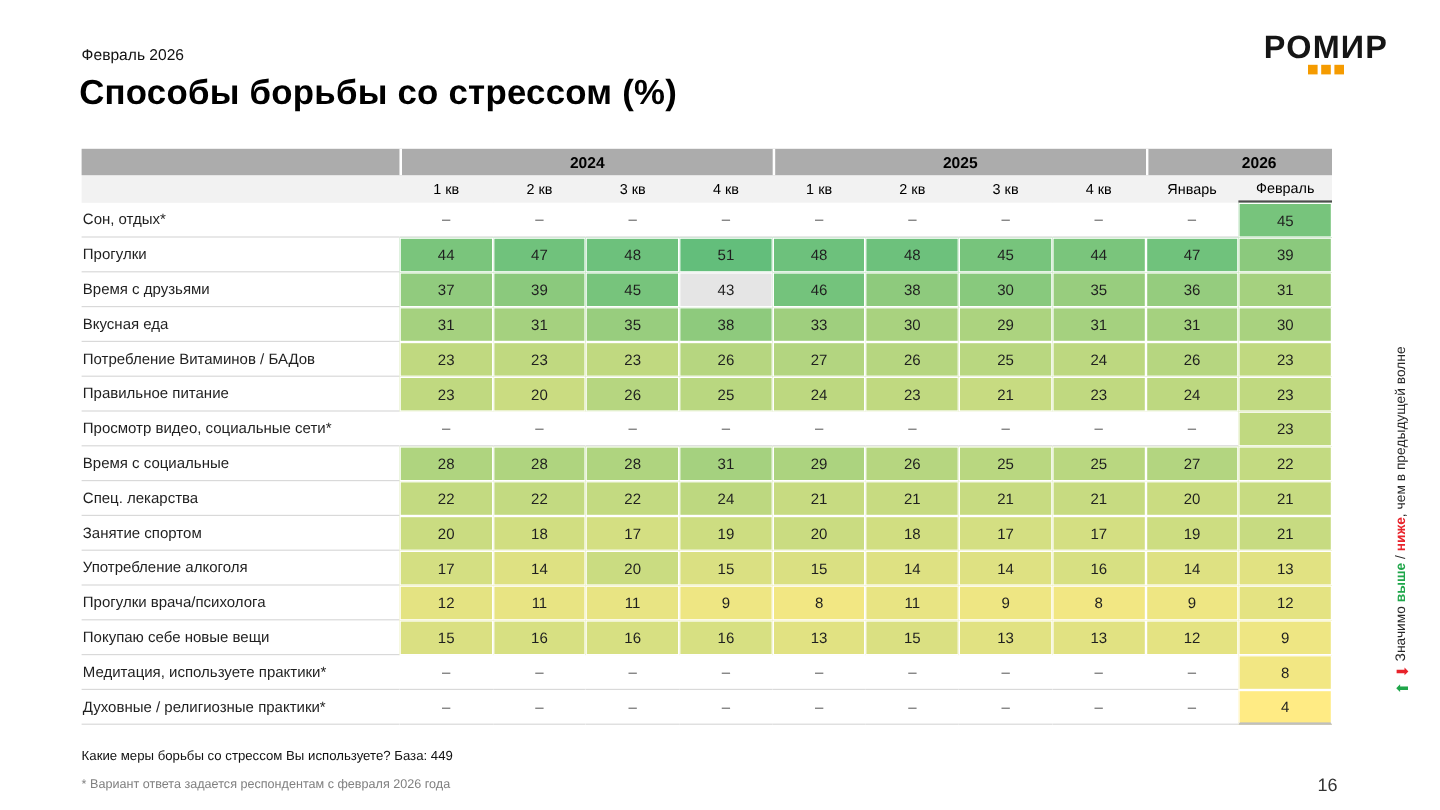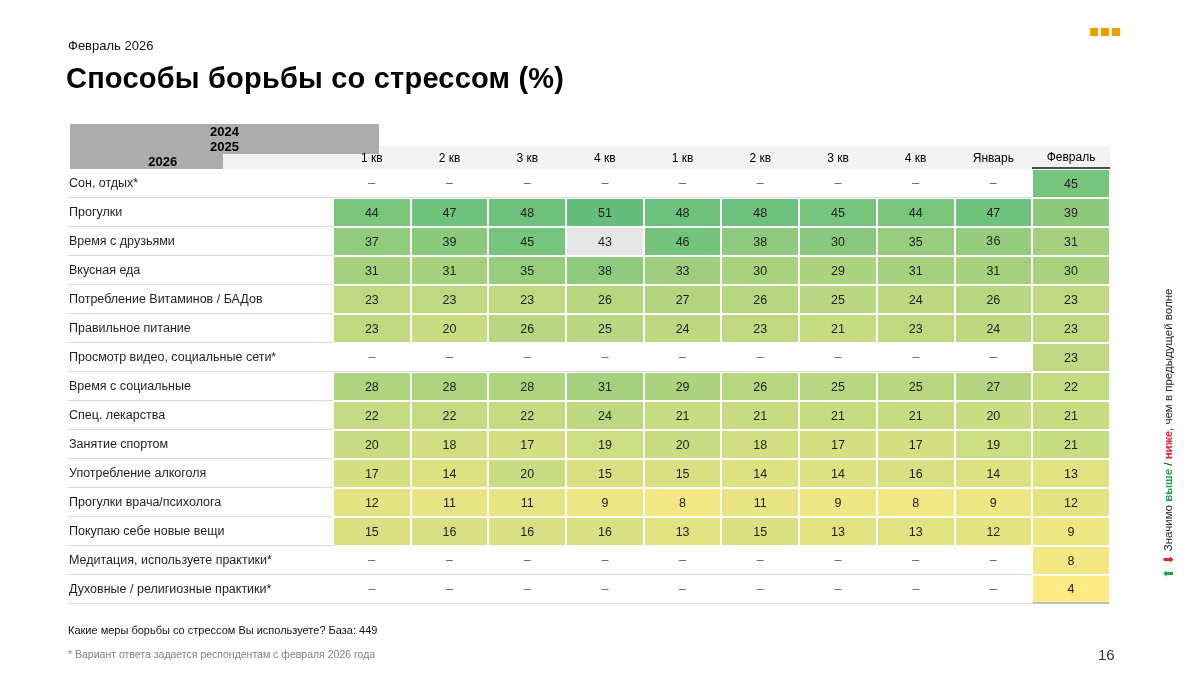--- a/index.html
+++ b/index.html
@@ -13,21 +13,21 @@
     color:#000; letter-spacing:0.2px; }
 
   
   .logo { position:absolute; left:1042px; top:26px; width:126px; text-align:center; }
   .logo-text { font-size:27px; font-weight:bold; color:#151515; letter-spacing:1px; line-height:26px; }
   .logo-dots { display:flex; justify-content:center; gap:3px; margin-top:2px; }
   .logo-dots i { display:block; width:8px; height:8px; }
 
   
   .heat-table { position:absolute; left:68px; top:124px; width:1042px; }
-  .year-row { display:flex; height:22px;flex-direction:column; }
+  .year-row { display:flex; height:22px; }
   .year-spacer { width:265px; flex:0 0 auto; background:#acacac; }
   .year-group { flex:0 0 auto; background:#acacac; border-left:2px solid #fff;
     display:flex; align-items:center; justify-content:center;
     font-size:13px; font-weight:bold; color:#000; }
   .quarter-row { display:flex; height:23px; background:#f2f2f2; }
   .q-spacer { width:265px; flex:0 0 auto; }
   .q-cell { width:77.7px; flex:0 0 auto; font-size:12px; color:#000;
     display:flex; align-items:center; justify-content:center; }
   .q-cell.feb { border-bottom:2px solid #4d4d4d; }
 
@@ -54,20 +54,21 @@
 </style>
 </head>
 <body>
 
 <div class="slide">
 
   <div class="date-label">Февраль 2026</div>
   <div class="page-title">Способы борьбы со стрессом (%)</div>
 
   <div class="logo">
+    <div class="logo-text">РОМИР</div>
     <div class="logo-dots">
       <i style="background: rgb(245, 155, 0);"></i>
       <i style="background: rgb(245, 155, 0);"></i>
       <i style="background: rgb(245, 155, 0);"></i>
     </div>
   </div>
 
   <div class="heat-table">
     <div class="year-row">
       <div class="year-spacer"></div>
@@ -118,21 +119,21 @@
         <div class="t-row">
           <div class="row-label">Время с друзьями</div>
           <div class="cell" style="background: rgb(145, 203, 126);">37</div>
           <div class="cell" style="background: rgb(139, 201, 125);">39</div>
           <div class="cell" style="background: rgb(119, 196, 124);">45</div>
           <div class="cell" style="background: #e5e5e5;">43</div>
           <div class="cell" style="background: rgb(116, 195, 124);">46</div>
           <div class="cell" style="background: rgb(142, 202, 125);">38</div>
           <div class="cell" style="background: rgb(136, 201, 125);">30</div>
           <div class="cell" style="background: rgb(152, 205, 126);">35</div>
-          <div class="cell" style="background: rgb(149, 204, 126); font-family: Liberation Mono, monospace;">36</div>
+          <div class="cell" style="background: rgb(149, 204, 126);">36</div>
           <div class="cell" style="background: rgb(165, 209, 127);">31</div>
         </div>
         <div class="t-row">
           <div class="row-label">Вкусная еда</div>
           <div class="cell" style="background: rgb(165, 209, 127);">31</div>
           <div class="cell" style="background: rgb(165, 209, 127);">31</div>
           <div class="cell" style="background: rgb(152, 205, 126);">35</div>
           <div class="cell" style="background: rgb(142, 202, 125);">38</div>
           <div class="cell" style="background: rgb(159, 207, 126);">33</div>
           <div class="cell" style="background: rgb(169, 210, 127);">30</div>

